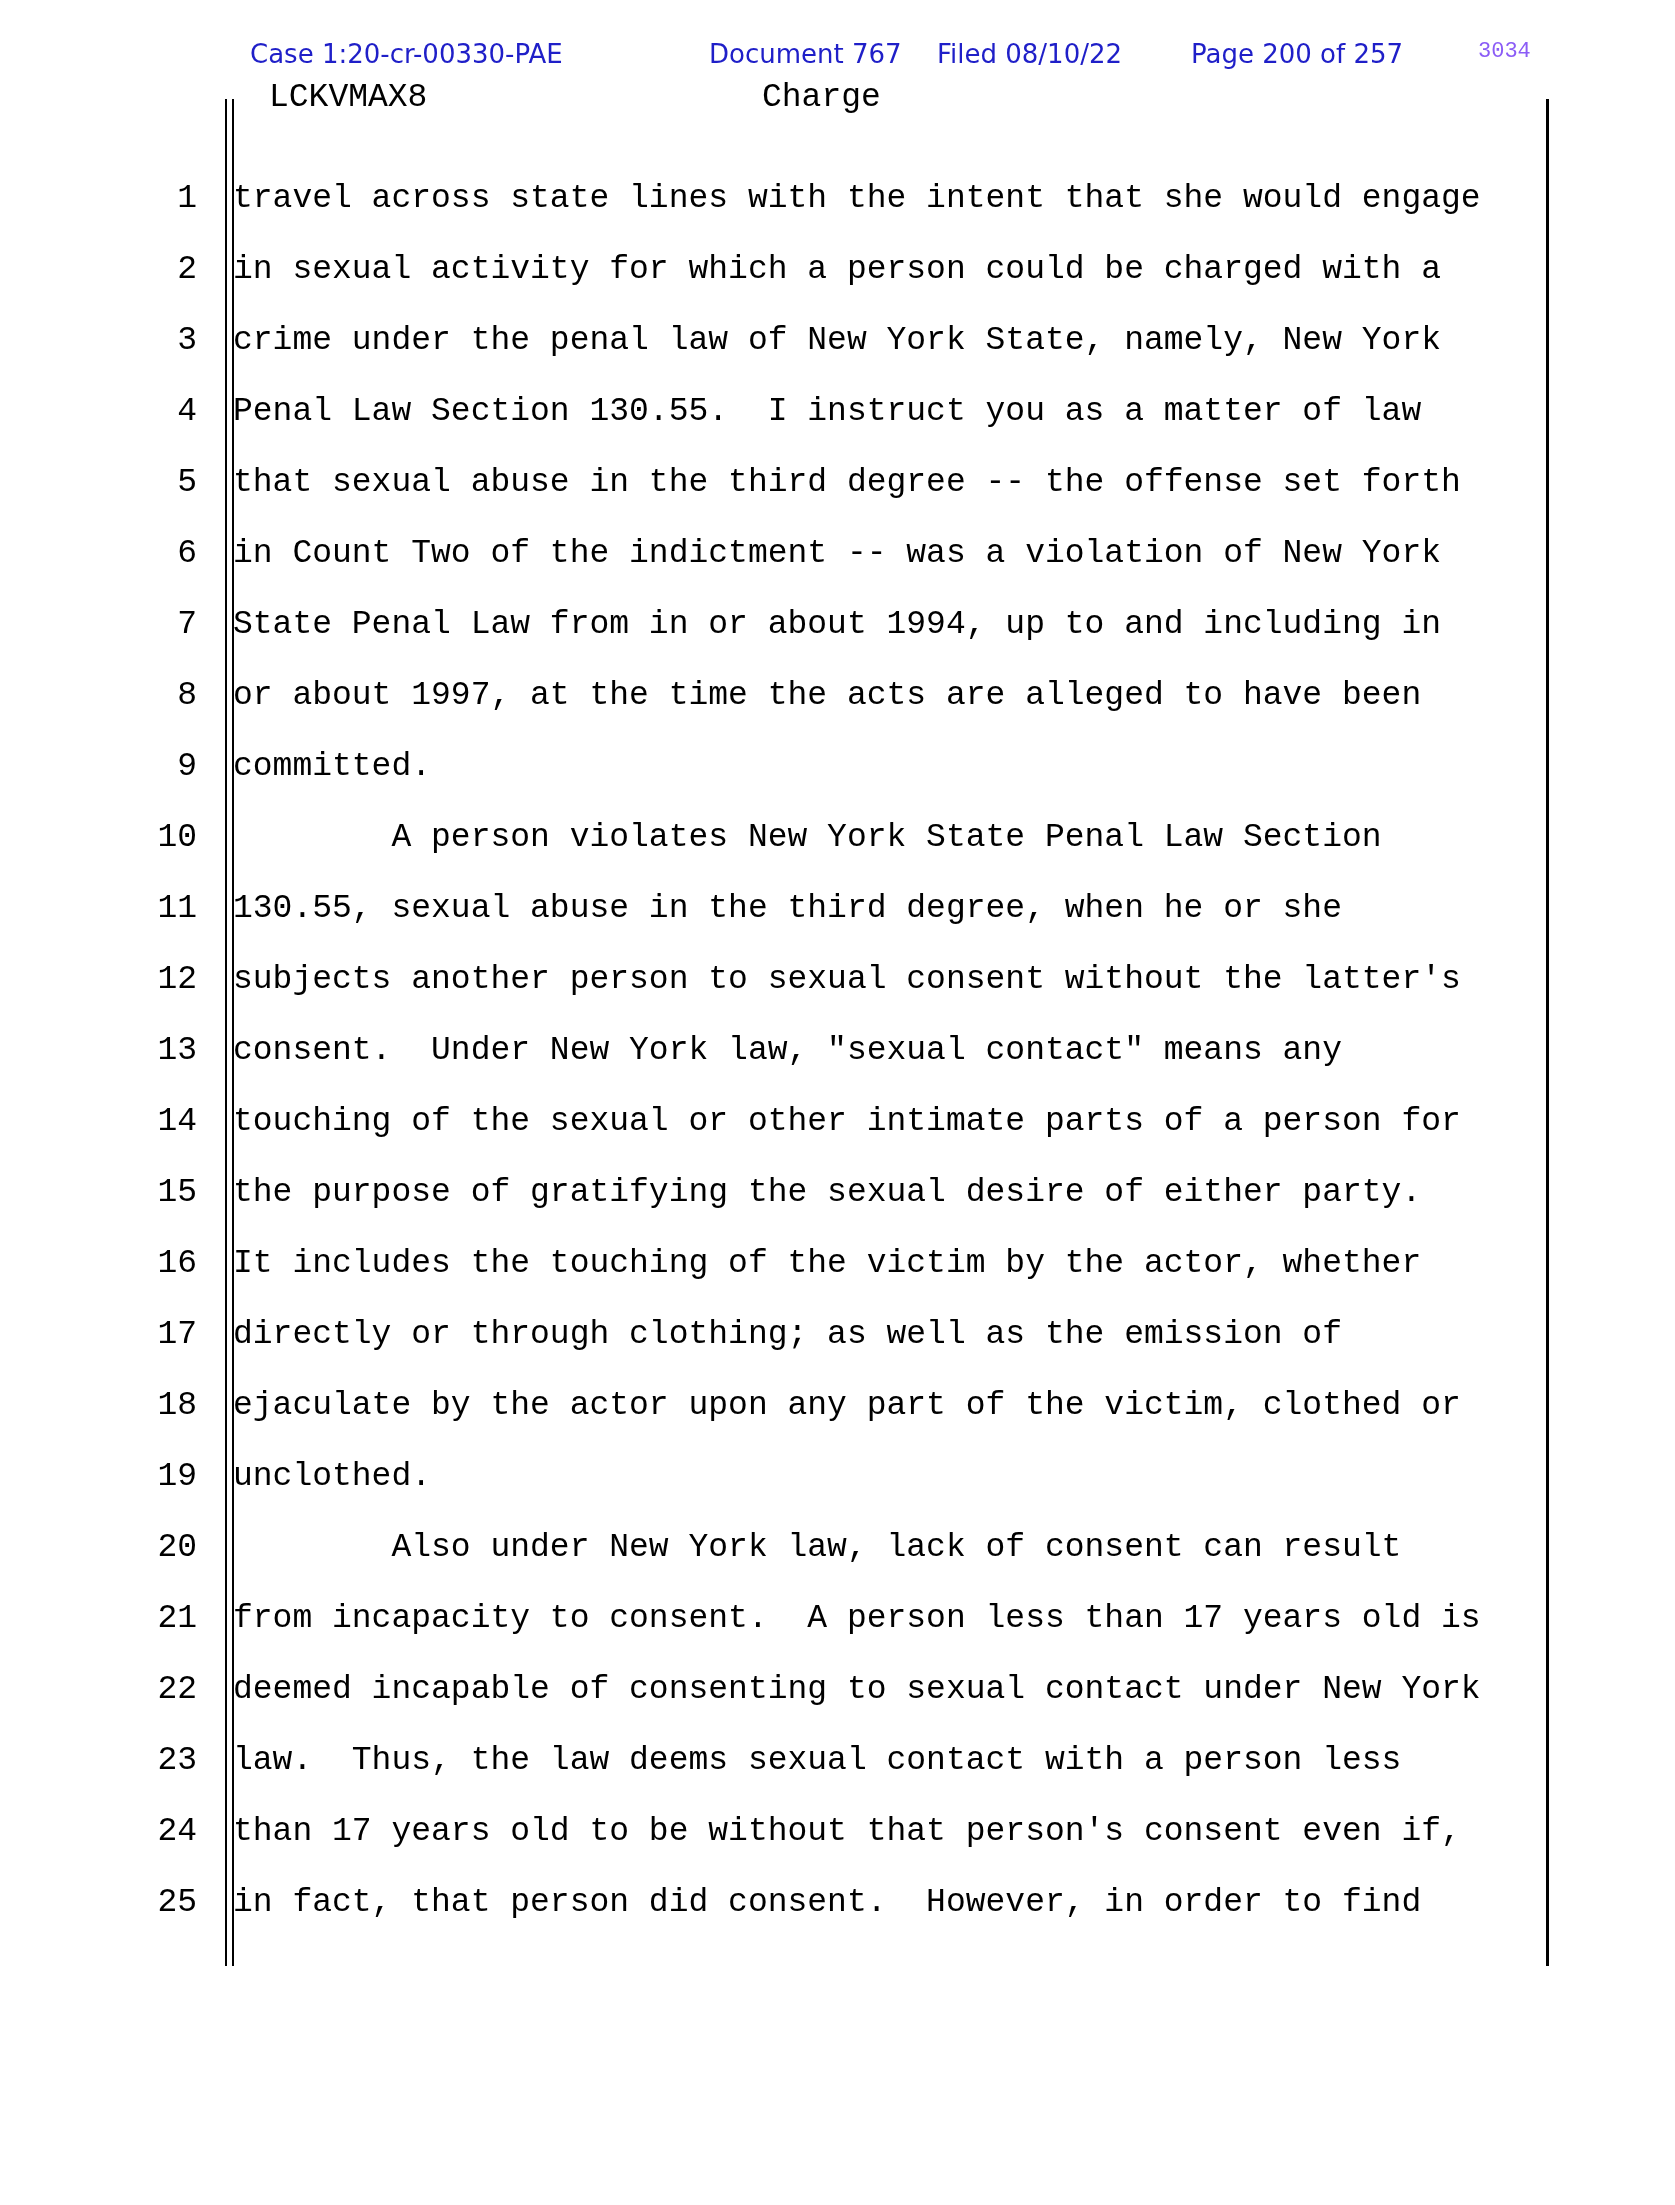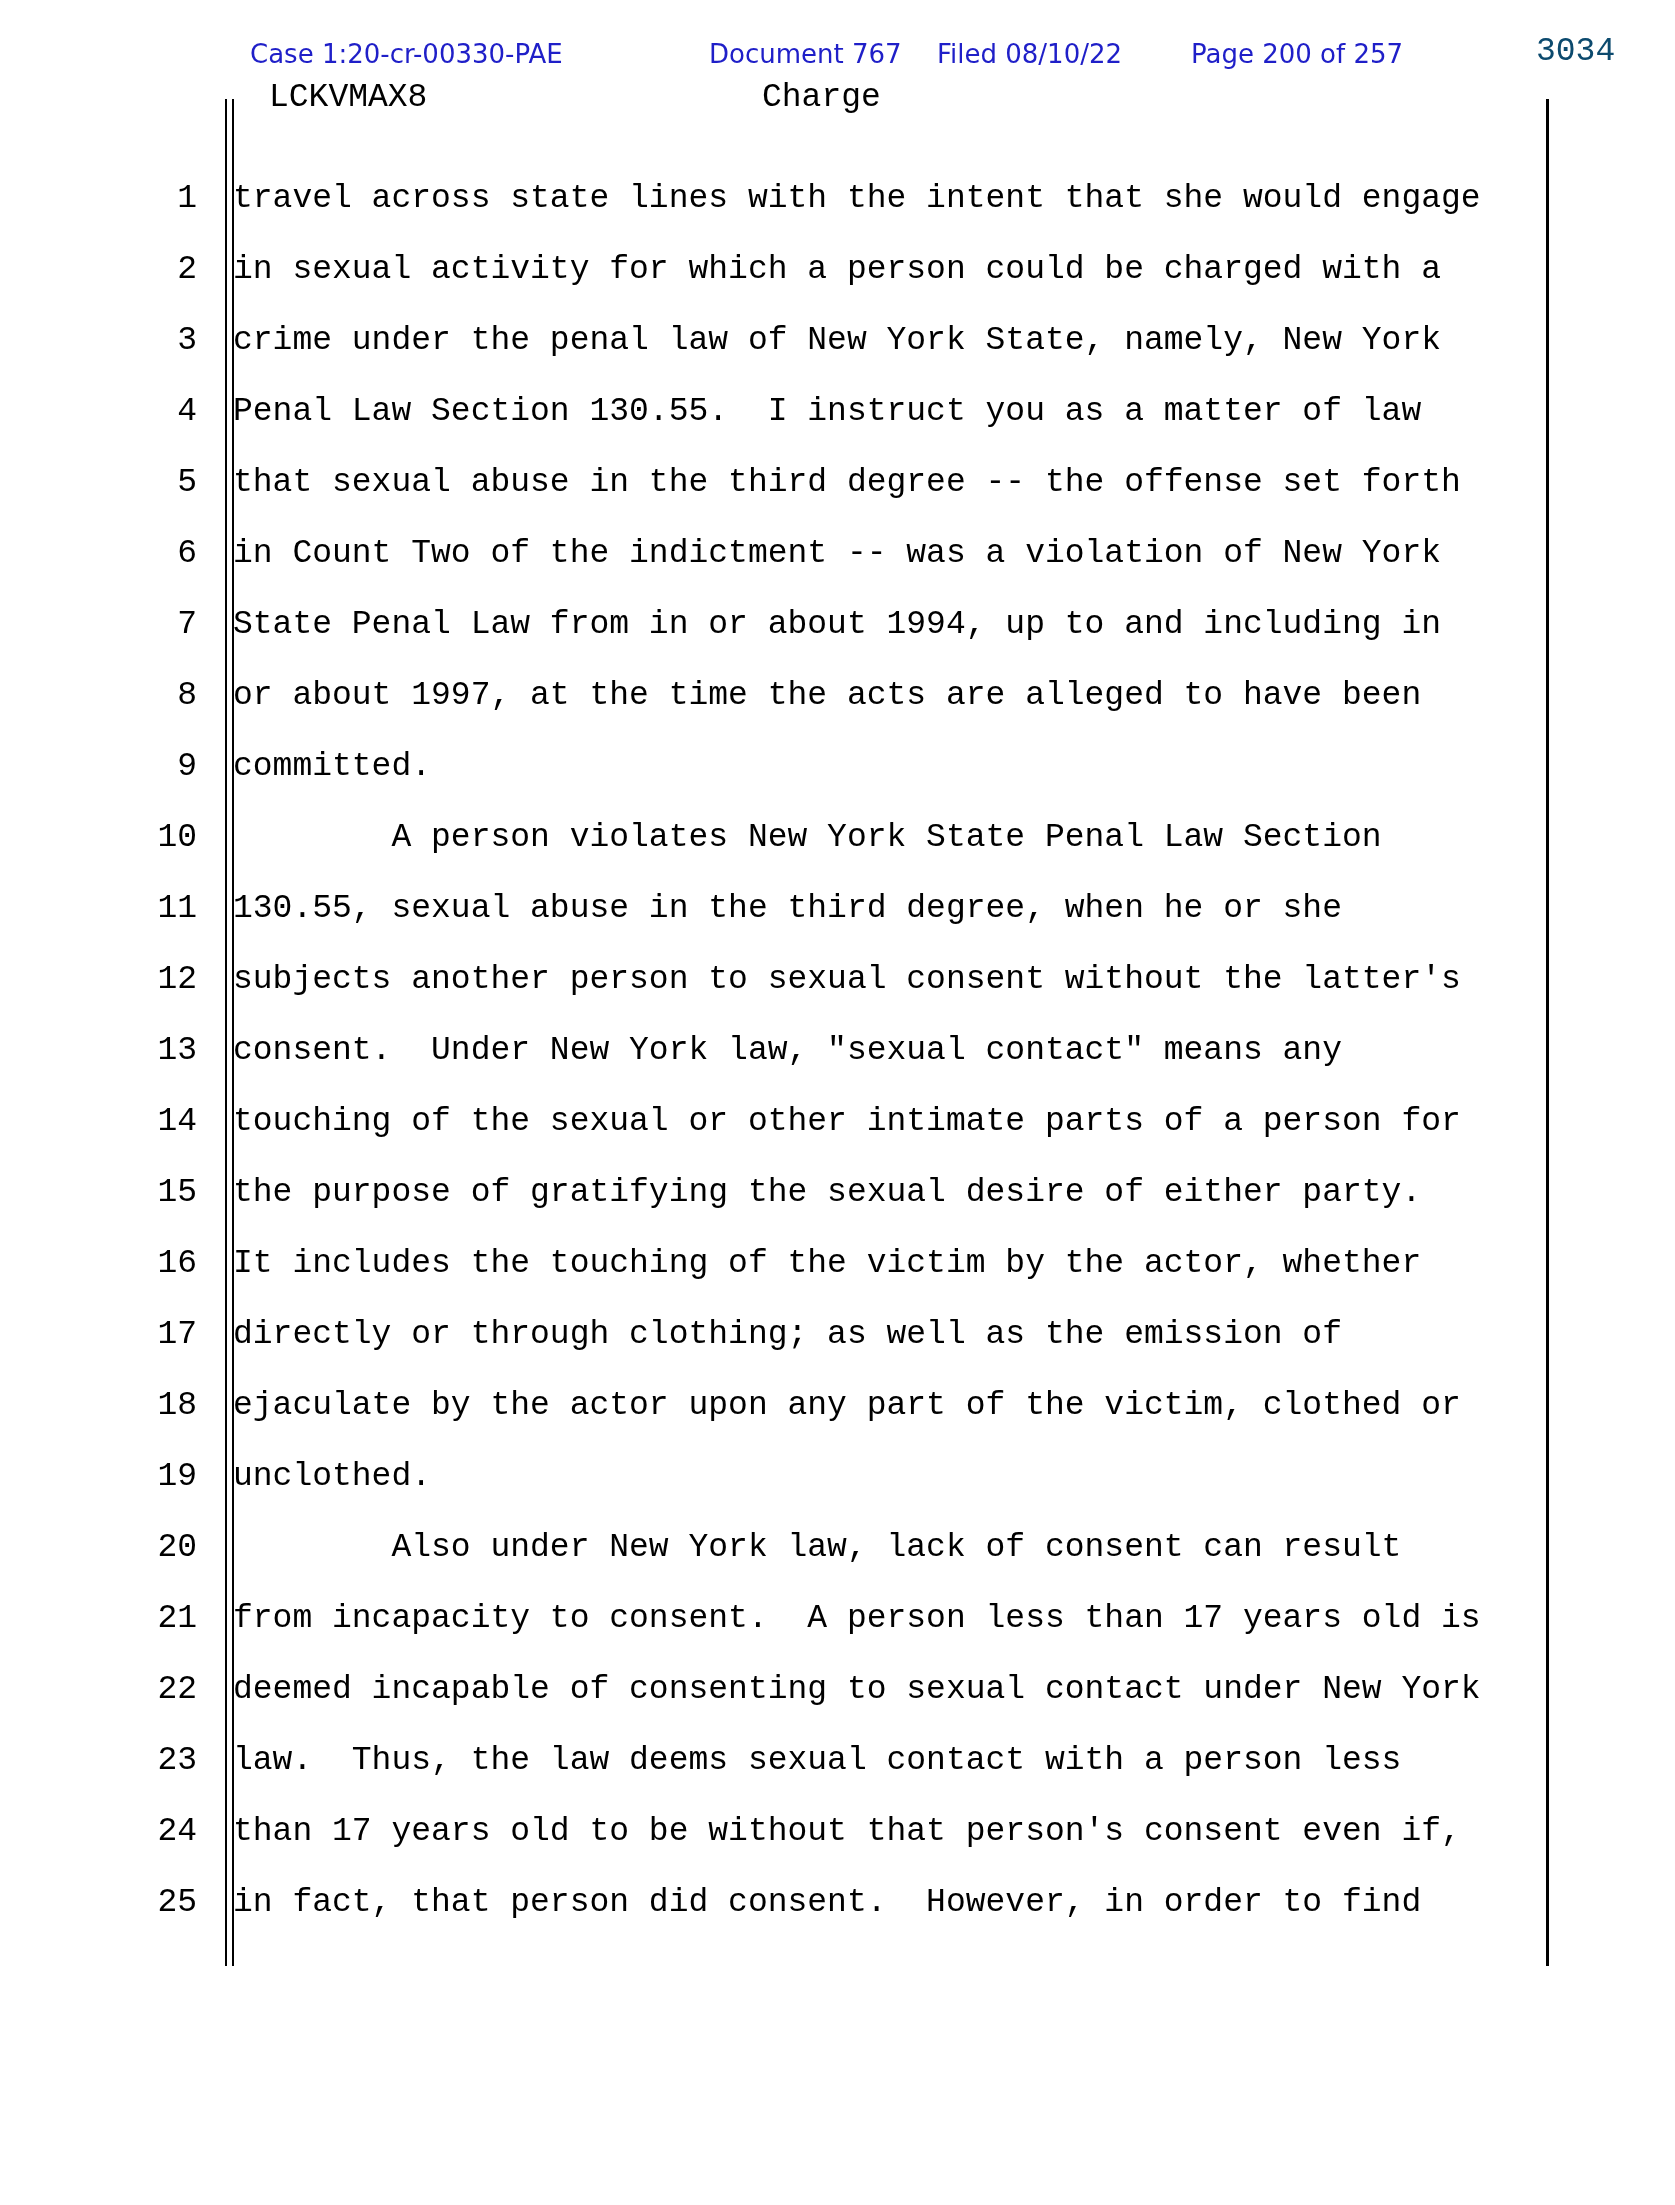--- a/index.html
+++ b/index.html
@@ -19,24 +19,24 @@
     font-size: 26px;
     line-height: 26px;
     color: #1F1FC8;
     white-space: pre;
   }
   .stamp .seg-case { left: 250px; top: 41px; }
   .stamp .seg-doc  { left: 709px; top: 41px; }
   .stamp .seg-filed{ left: 937px; top: 41px; }
   .stamp .seg-page { left: 1191px; top: 41px; }
   .stamp .seg-num {
-    left: 1536px; top: 35px;
+    left: 1478px; top: 35px;
     font-family: "Liberation Mono", "DejaVu Sans Mono", monospace;
-    font-size: 33px; line-height: 33px;
-    color: #0c4a6e;
+    font-size: 22px; line-height: 33px;
+    color: #8b5cf6;
   }
   
   .hdr2 span {
     position: absolute;
     top: 81px;
     font-size: 33px;
     line-height: 33px;
     white-space: pre;
   }
   .hdr2 .session { left: 269px; }

